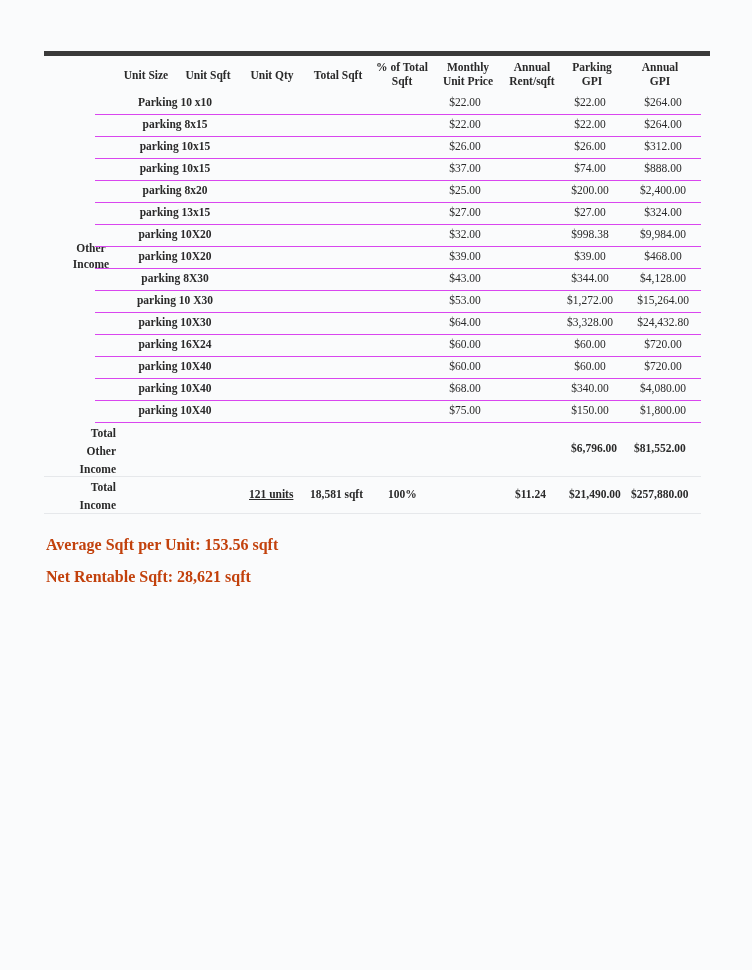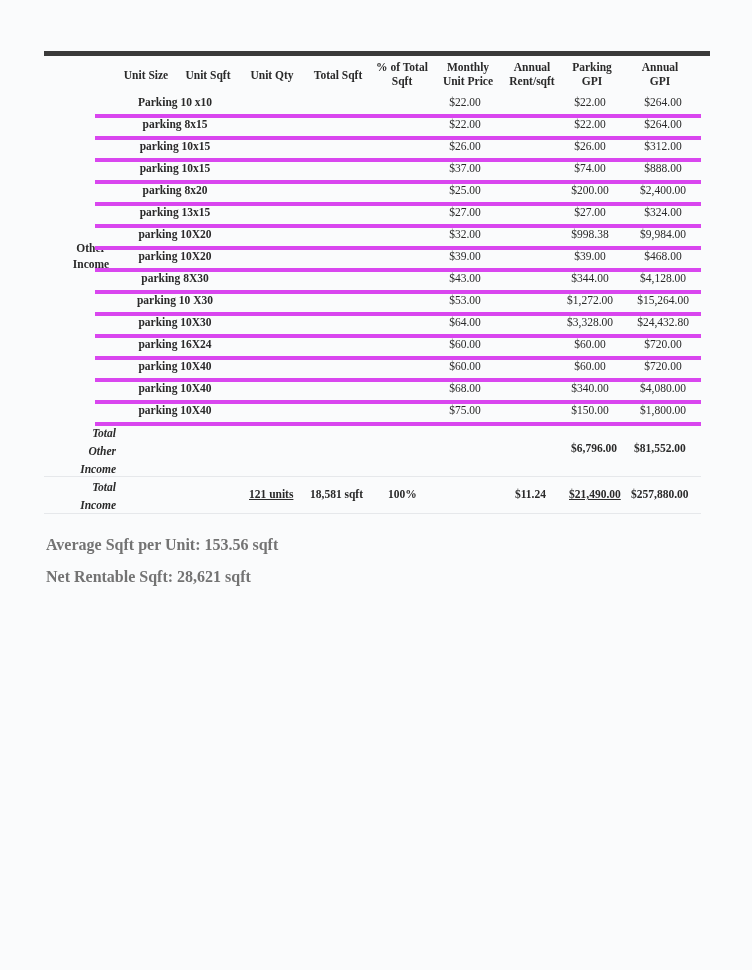--- a/index.html
+++ b/index.html
@@ -14,39 +14,39 @@
   .rule {
     position: absolute; left: 44px; top: 51px;
     width: 666px; height: 5px; background: #3a3a3a;
   }
   .hdr {
     position: absolute; top: 60px; font-weight: bold; font-size: 11.5px;
     text-align: center; line-height: 14px; color: #2a2a2a;
   }
   .row {
     position: absolute; left: 95px; width: 606px; height: 22px;
-    border-bottom: 4px solid #d946ef;
+    border-bottom: 1px solid #d946ef;
   }
   .row span { position: absolute; top: 4px; font-size: 11.5px; }
   .c-size { left: 30px; width: 100px; text-align: center; font-weight: bold; }
   .c-price { left: 340px; width: 60px; text-align: center; }
   .c-mgpi { left: 460px; width: 70px; text-align: center; }
   .c-agpi { left: 532px; width: 72px; text-align: center; }
   .grp-label {
     position: absolute; left: 66px; top: 240px; width: 50px;
     text-align: center; font-weight: bold; font-size: 11.5px; line-height: 16px;
   }
   .total {
     position: absolute; left: 44px; width: 657px;
     border-bottom: 1px solid #e6e8eb; font-size: 11.5px; font-weight: bold;
   }
-  .total .lbl { position: absolute; left: 20px; width: 52px; text-align: right; line-height: 18px; font-style: italic; }
+  .total .lbl { position: absolute; left: 20px; width: 52px; text-align: right; line-height: 18px; }
   .total .v { position: absolute; }
   .summary {
-    position: absolute; left: 46px; font-weight: bold; font-size: 16px; color: #737373;
+    position: absolute; left: 46px; font-weight: bold; font-size: 16px; color: #c2410c;
   }
 </style>
 </head>
 <body>
 
 <div class="rule"></div>
 
 <div class="hdr" style="left:118px;top:68px;width:56px;">Unit Size</div>
 <div class="hdr" style="left:182px;top:68px;width:52px;">Unit Sqft</div>
 <div class="hdr" style="left:246px;top:68px;width:52px;">Unit Qty</div>
@@ -162,18 +162,18 @@
 
 <div class="total" style="top:477px;height:36px;">
   <div class="lbl" style="top:1px;">
     <div>Total</div>
     <div>Income</div>
   </div>
   <span class="v" style="left:205px;top:11px;text-decoration:underline;">121 units</span>
   <span class="v" style="left:266px;top:11px;">18,581 sqft</span>
   <span class="v" style="left:344px;top:11px;">100%</span>
   <span class="v" style="left:471px;top:11px;">$11.24</span>
-  <span class="v" style="left:525px;top:11px;text-decoration:underline;">$21,490.00</span>
+  <span class="v" style="left:525px;top:11px;">$21,490.00</span>
   <span class="v" style="left:587px;top:11px;">$257,880.00</span>
 </div>
 
 <div class="summary" style="top:536px;">Average Sqft per Unit: 153.56 sqft</div>
 <div class="summary" style="top:568px;">Net Rentable Sqft: 28,621 sqft</div>
 
 </body></html>

